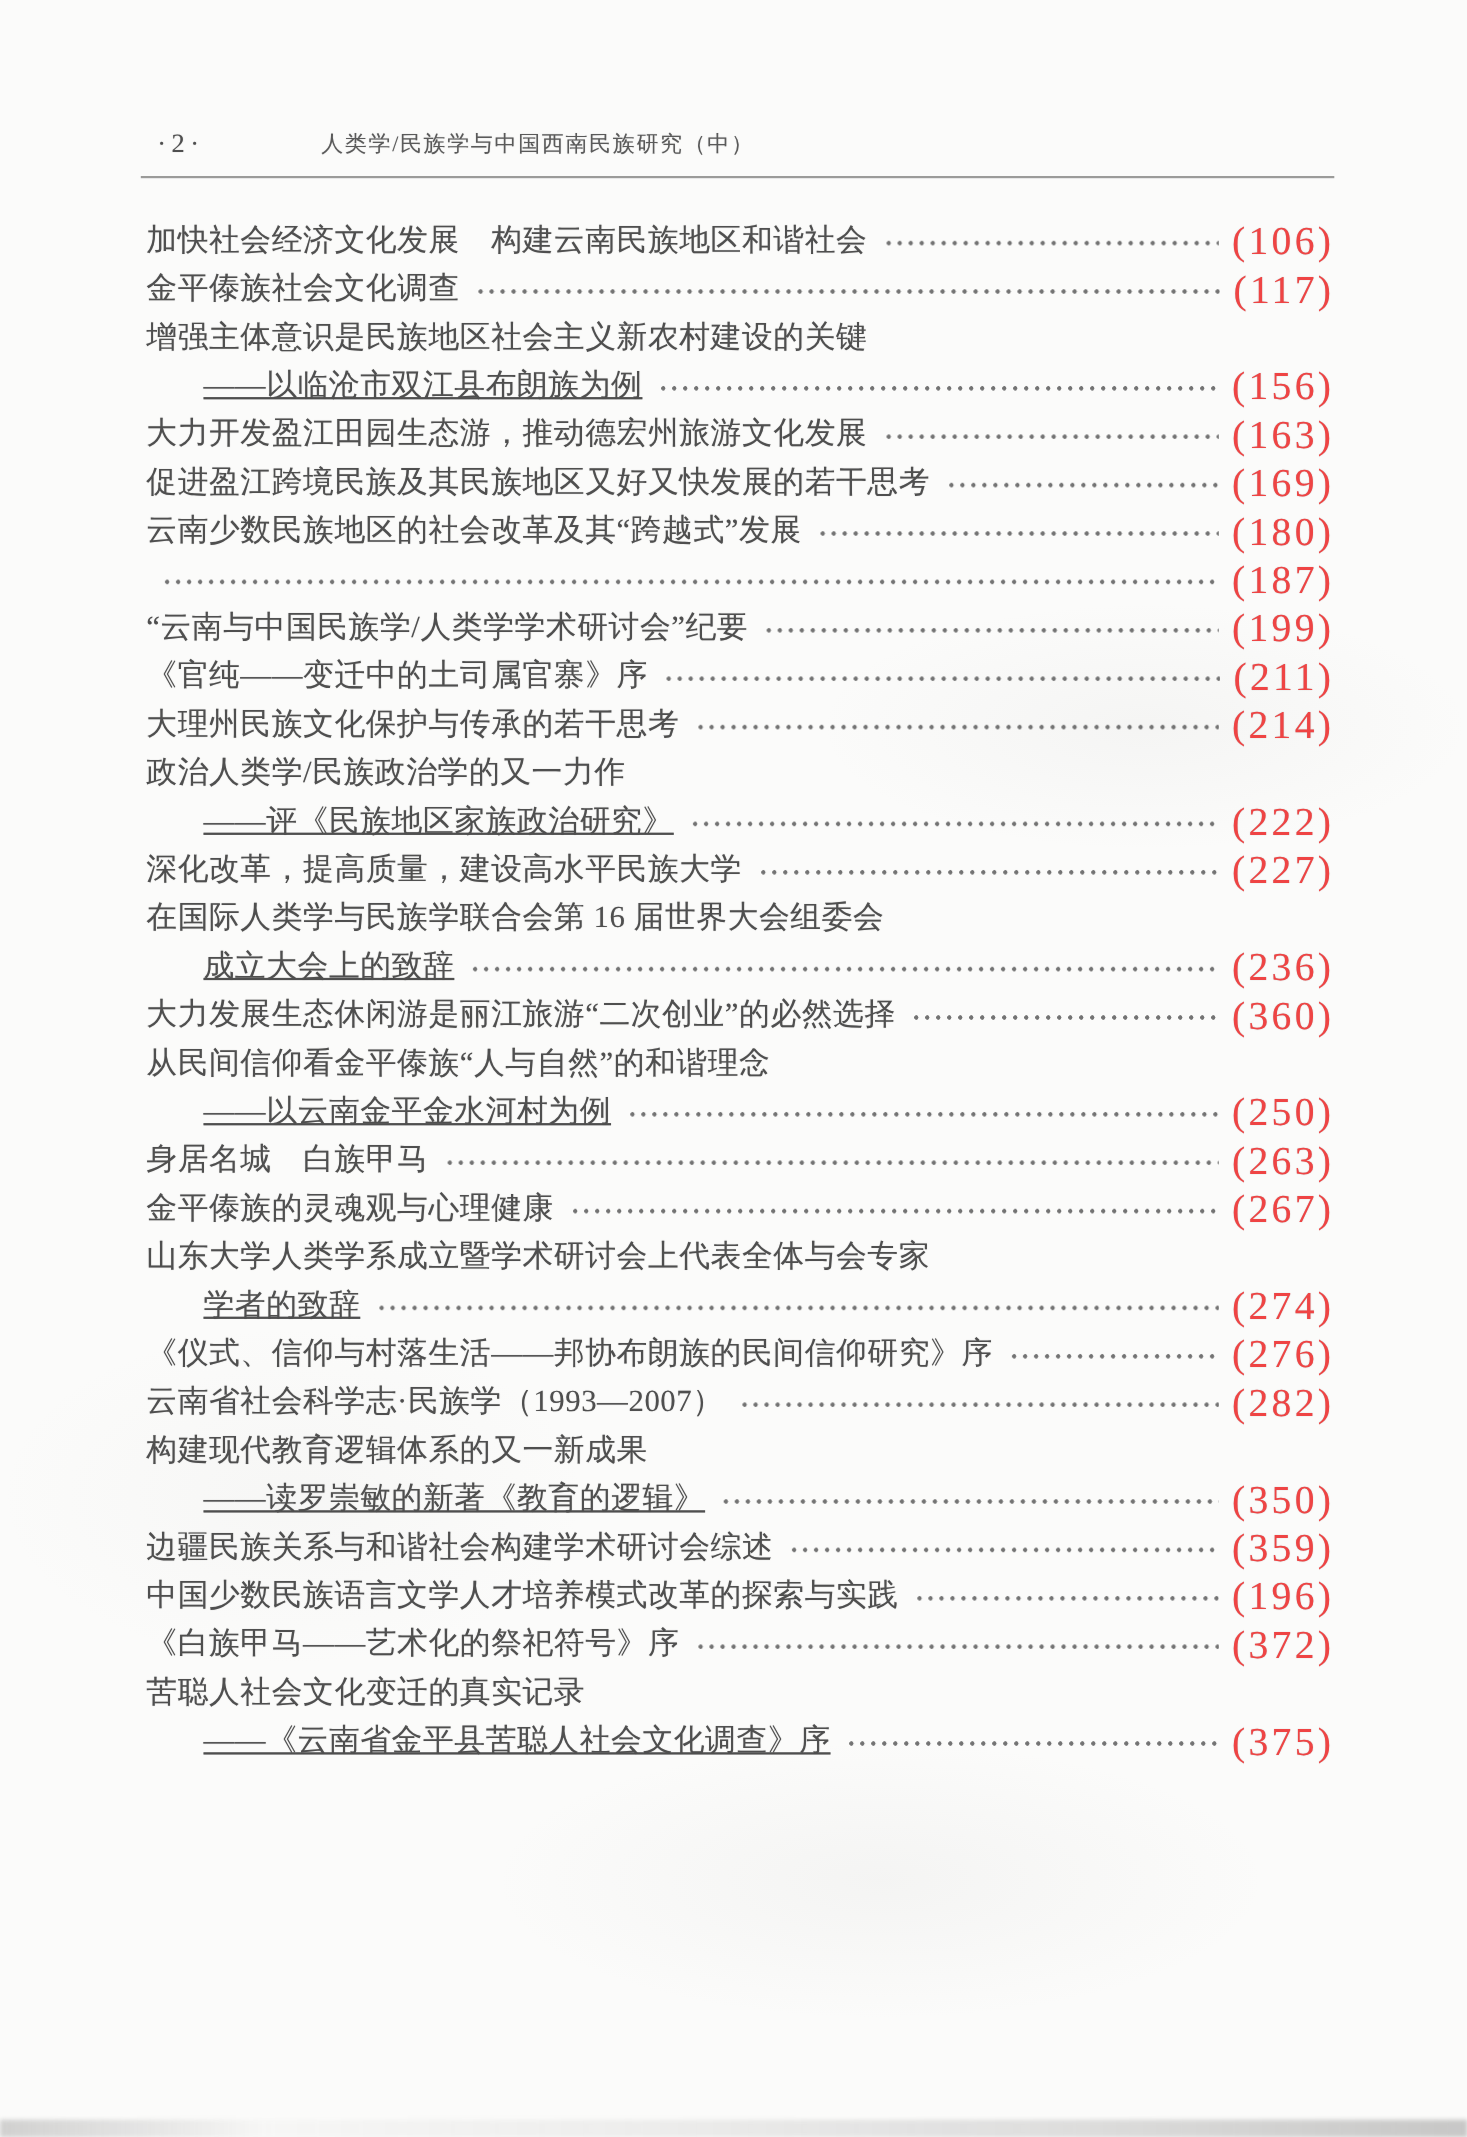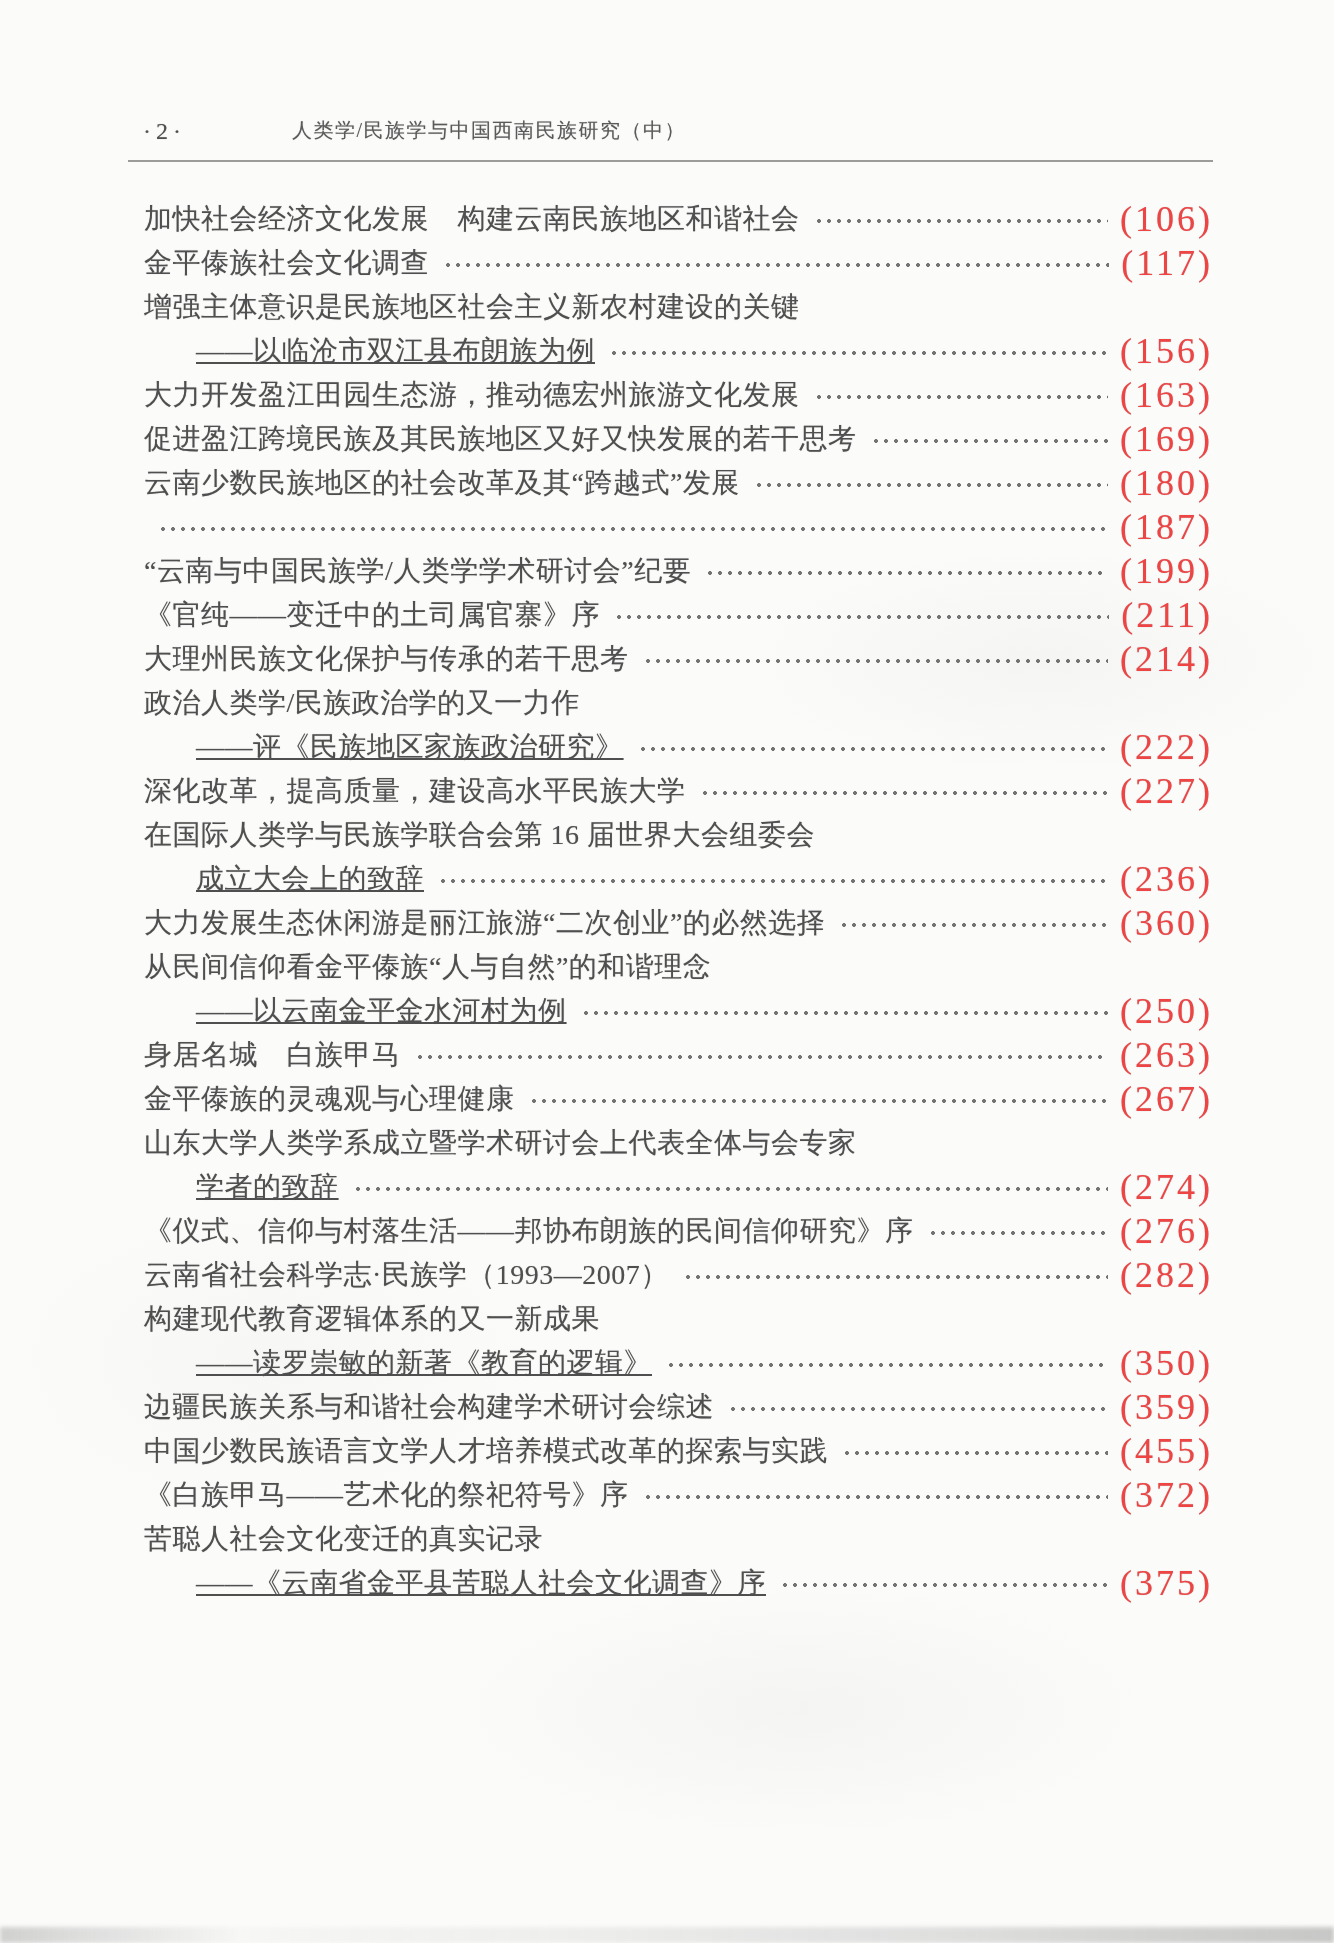--- a/index.html
+++ b/index.html
@@ -38,21 +38,20 @@
     position:absolute;left:128px;top:160px;width:1085px;height:2px;
     background:#9b9b99;
   }
   .toc{
     position:absolute;left:133px;top:197px;width:1080px;
   }
   .toc-line{
     display:flex;align-items:flex-start;
     height:44px;line-height:44px;
     color:#4f4f4f;
-    margin-left:11px;
   }
   .toc-line .t{
     font-size:28px;white-space:nowrap;flex:0 0 auto;
     letter-spacing:0.5px;
     text-shadow:0 0 1px rgba(90,90,90,0.40);
   }
   .toc-line.indent .t{padding-left:52px;text-decoration:underline;}
   .dots{
     flex:1 1 20px;min-width:14px;height:6px;align-self:flex-end;
     margin:0 12px 17px 16px;
@@ -200,21 +199,21 @@
       <span class="pg">(350)</span>
     </div>
     <div class="toc-line">
       <span class="t">边疆民族关系与和谐社会构建学术研讨会综述</span>
       <span class="dots"></span>
       <span class="pg">(359)</span>
     </div>
     <div class="toc-line">
       <span class="t">中国少数民族语言文学人才培养模式改革的探索与实践</span>
       <span class="dots"></span>
-      <span class="pg">(455)</span>
+      <span class="pg">(196)</span>
     </div>
     <div class="toc-line">
       <span class="t">《白族甲马——艺术化的祭祀符号》序</span>
       <span class="dots"></span>
       <span class="pg">(372)</span>
     </div>
     <div class="toc-line">
       <span class="t">苦聪人社会文化变迁的真实记录</span>
     </div>
     <div class="toc-line indent">

